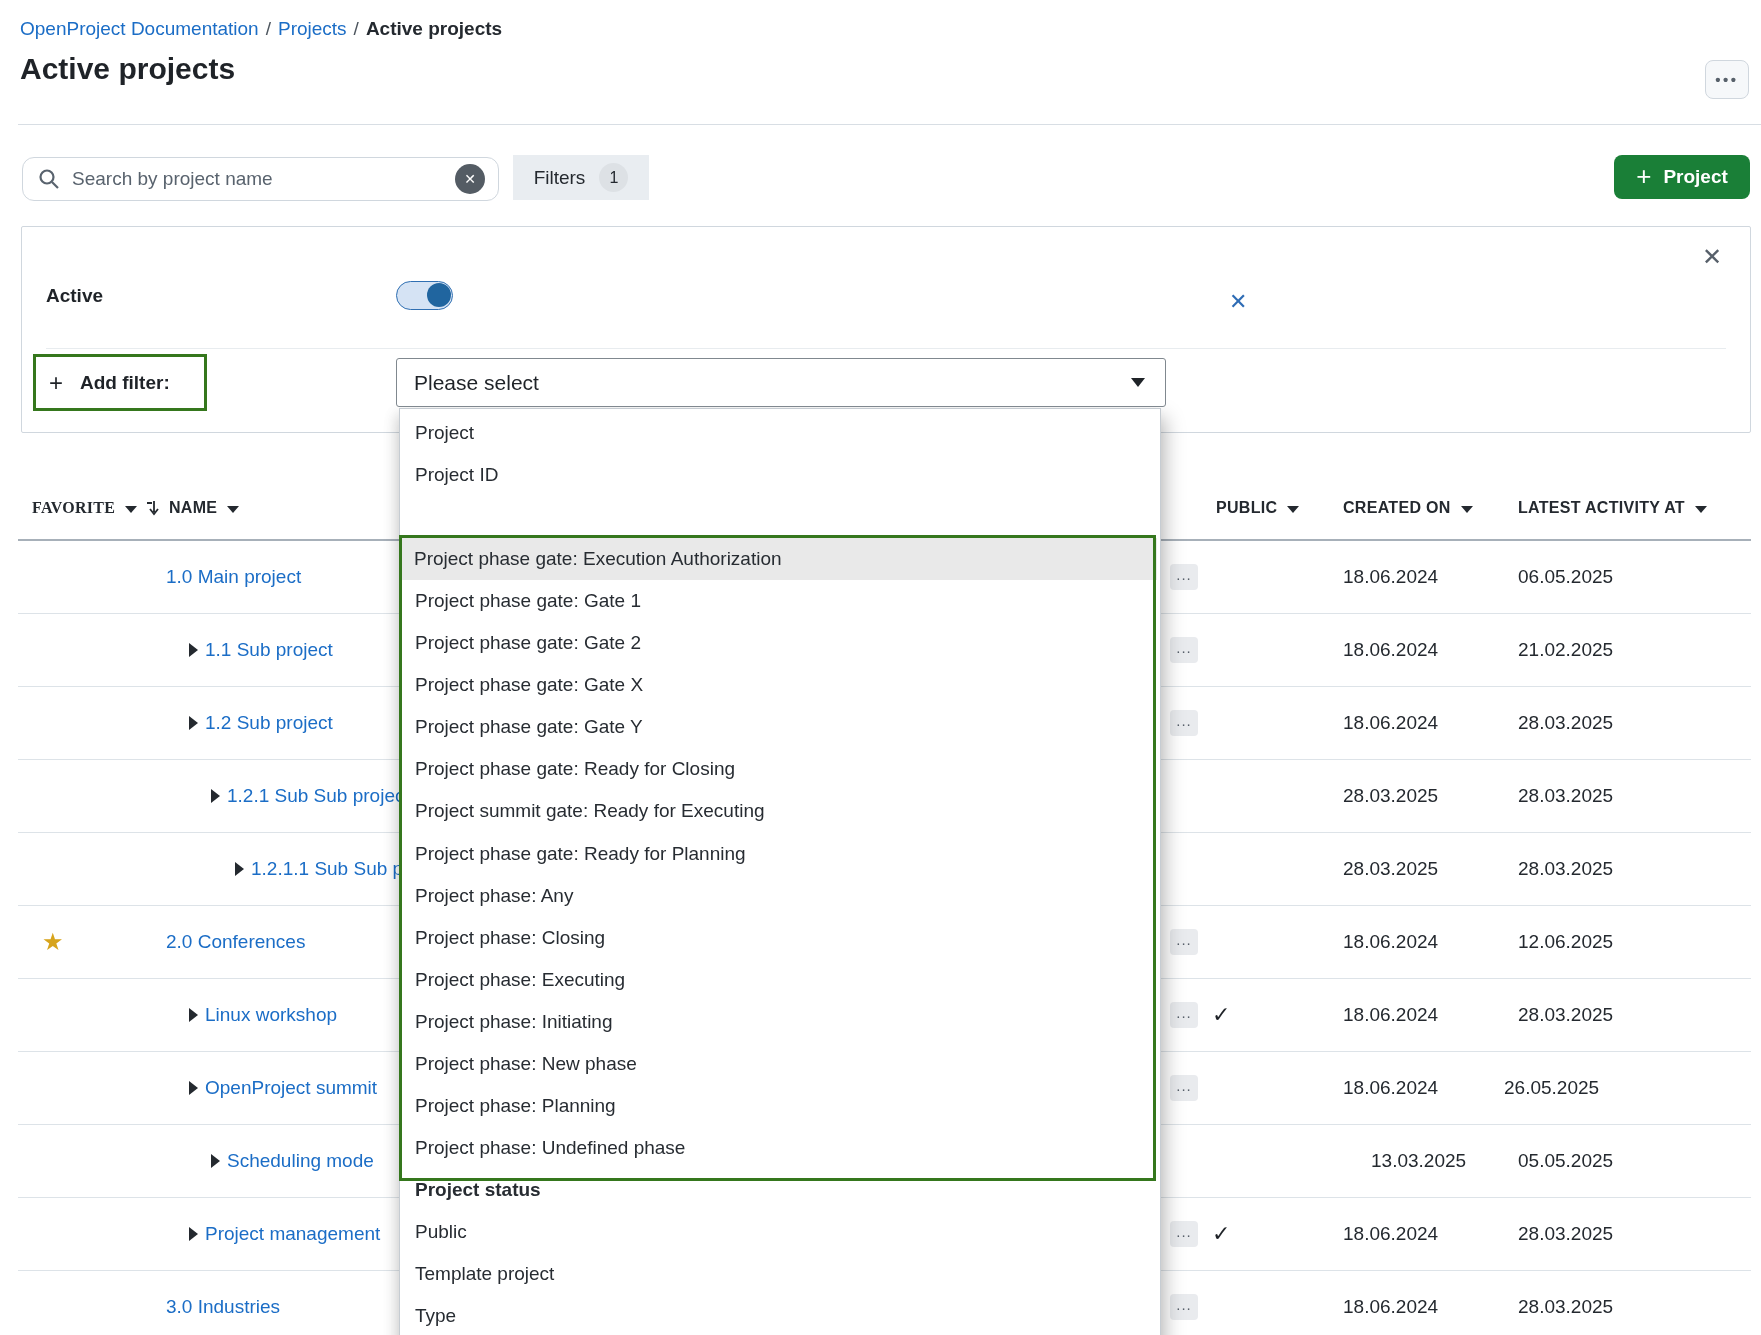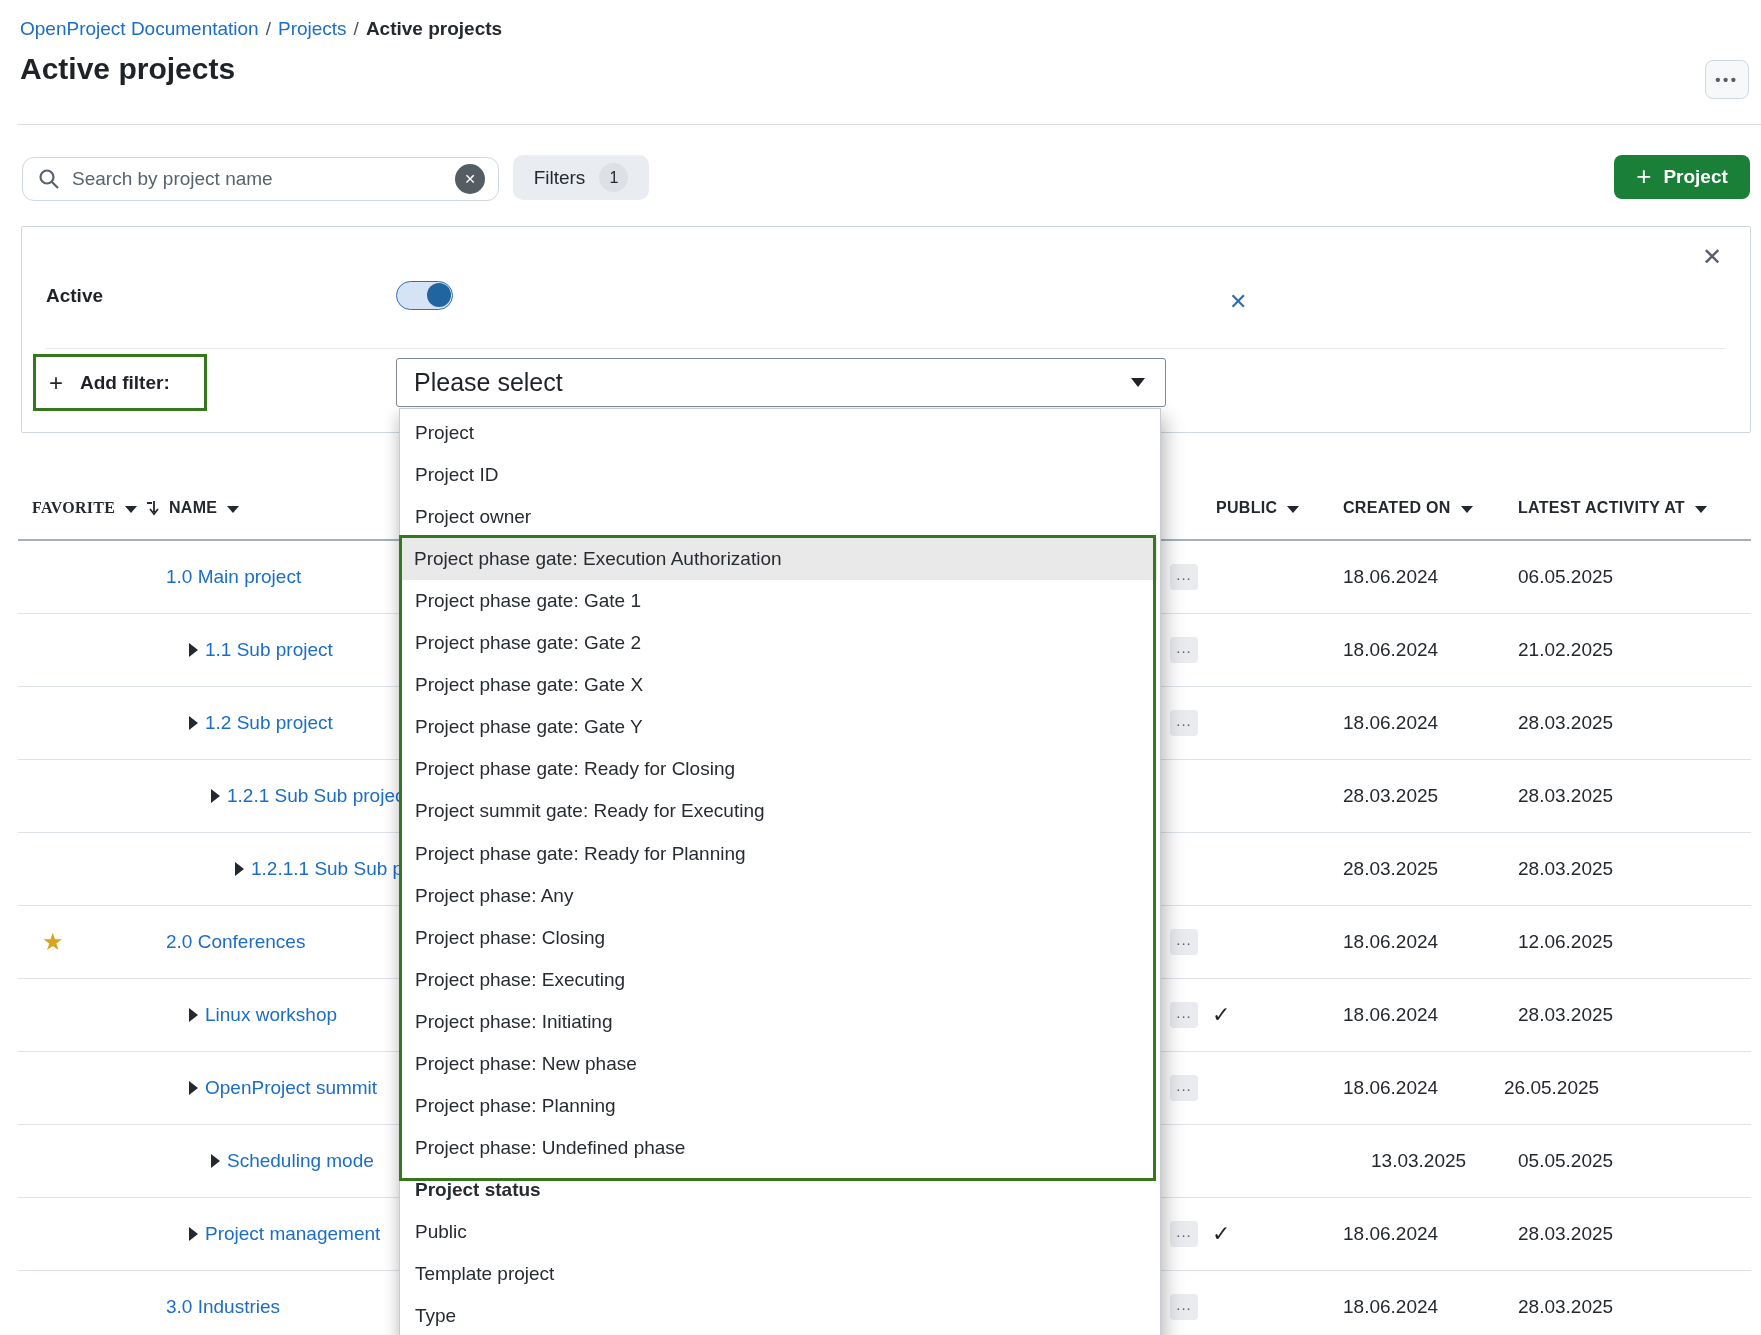--- a/index.html
+++ b/index.html
@@ -24,21 +24,21 @@
   #search-box { left:22px; top:157px; width:477px; height:44px; border:1.5px solid #d0d7de;
     border-radius:12px; background:#fff; display:flex; align-items:center; }
   #search-icon { margin-left:15px; display:flex; }
   #search-input { border:none; outline:none; flex:1; font-size:19px; color:#59636e;
     font-family:inherit; margin-left:12px; background:transparent; }
   #search-input::placeholder { color:#59636e; opacity:1; }
   #search-clear { width:30px; height:30px; border-radius:50%; background:#545c64; color:#fff;
     display:flex; align-items:center; justify-content:center; font-size:14px; font-weight:700;
     margin-right:13px; cursor:pointer; flex:none; }
   #filters-btn { left:513px; top:155px; width:136px; height:45px; background:#e9edf1;
-    border:none; border-radius:10px; display:flex; align-items:center; justify-content:center;
+    border:none; border-radius:0; display:flex; align-items:center; justify-content:center;
     gap:14px; font-size:19px; color:#24292f; cursor:pointer; font-family:inherit; }
   #filters-badge { width:29px; height:29px; border-radius:50%; background:#dde1e5;
     display:flex; align-items:center; justify-content:center; font-size:16px; color:#24292f; }
   #project-btn { left:1614px; top:155px; width:136px; height:44px; background:#1a7f37;
     border:none; border-radius:8px; display:flex; align-items:center; justify-content:center;
     gap:12px; color:#fff; cursor:pointer; font-family:inherit; }
   #project-btn .plus { font-size:26px; font-weight:400; line-height:1; margin-top:-3px; }
   #project-btn .lbl { font-size:19px; font-weight:600; }
   
   #filter-panel { left:21px; top:226px; width:1730px; height:207px; background:#fff;
@@ -52,21 +52,21 @@
   #remove-filter { position:absolute; left:1207px; top:62px; font-size:22px; font-weight:700;
     color:#2e6cb5; cursor:pointer; }
   #panel-divider { position:absolute; left:24px; right:24px; top:121px; border-top:1.5px solid #e8ecef; }
   #add-filter-box { position:absolute; left:11px; top:127px; width:174px; height:57px;
     border:3px solid #35771d; display:flex; align-items:center; cursor:pointer; background:#fff; }
   #add-filter-box .plus { font-size:24px; font-weight:400; color:#1f2328; margin-left:13px; }
   #add-filter-box .lbl { font-size:19px; font-weight:700; color:#1f2328; margin-left:17px; }
   
   #filter-select { left:396px; top:358px; width:770px; height:49px; background:#fff;
     border:1px solid #80888f; border-radius:3px; display:flex; align-items:center; z-index:6; cursor:pointer; }
-  #filter-select .val { font-size:25px; color:#1f2328; margin-left:17px; flex:1; }
+  #filter-select .val { font-size:21px; color:#1f2328; margin-left:17px; flex:1; }
   #select-caret { width:0; height:0; border-left:7px solid transparent; border-right:7px solid transparent;
     border-top:9px solid #1f2328; margin-right:20px; }
   #dropdown { left:399px; top:408px; width:762px; height:940px; background:#fff;
     border:1px solid #c6ccd2; box-shadow:5px 9px 18px rgba(0,0,0,.25), -5px 5px 12px rgba(0,0,0,.08);
     z-index:5; }
   .dd-item { position:absolute; left:2px; right:3px; height:42px; line-height:42px;
     padding-left:13px; font-size:19px; color:#272c32; white-space:nowrap; overflow:hidden; cursor:pointer; }
   .dd-item.hl { background:#e9e9e9;padding-left:12px; }
   #dd-group-box { left:399px; top:535px; width:757px; height:646px; border:3px solid #35771d;
     z-index:7; pointer-events:none; }
@@ -239,21 +239,20 @@
     </div>
   </div>
 
   <div id="filter-select" class="abs">
     <span class="val">Please select</span>
     <span id="select-caret"></span>
   </div>
   <div id="dropdown" class="abs">
       <div class="dd-item" style="top: 3px;">Project</div>
       <div class="dd-item" style="top: 45.05px;">Project ID</div>
-      <div class="dd-item" style="top: 87.1px;">Project owner</div>
       <div class="dd-item hl" style="top: 129.15px;">Project phase gate: Execution Authorization</div>
       <div class="dd-item" style="top: 171.2px;">Project phase gate: Gate 1</div>
       <div class="dd-item" style="top: 213.25px;">Project phase gate: Gate 2</div>
       <div class="dd-item" style="top: 255.3px;">Project phase gate: Gate X</div>
       <div class="dd-item" style="top: 297.35px;">Project phase gate: Gate Y</div>
       <div class="dd-item" style="top: 339.4px;">Project phase gate: Ready for Closing</div>
       <div class="dd-item" style="top: 381.45px;">Project summit gate: Ready for Executing</div>
       <div class="dd-item" style="top: 423.5px;">Project phase gate: Ready for Planning</div>
       <div class="dd-item" style="top: 465.55px;">Project phase: Any</div>
       <div class="dd-item" style="top: 507.6px;">Project phase: Closing</div>

